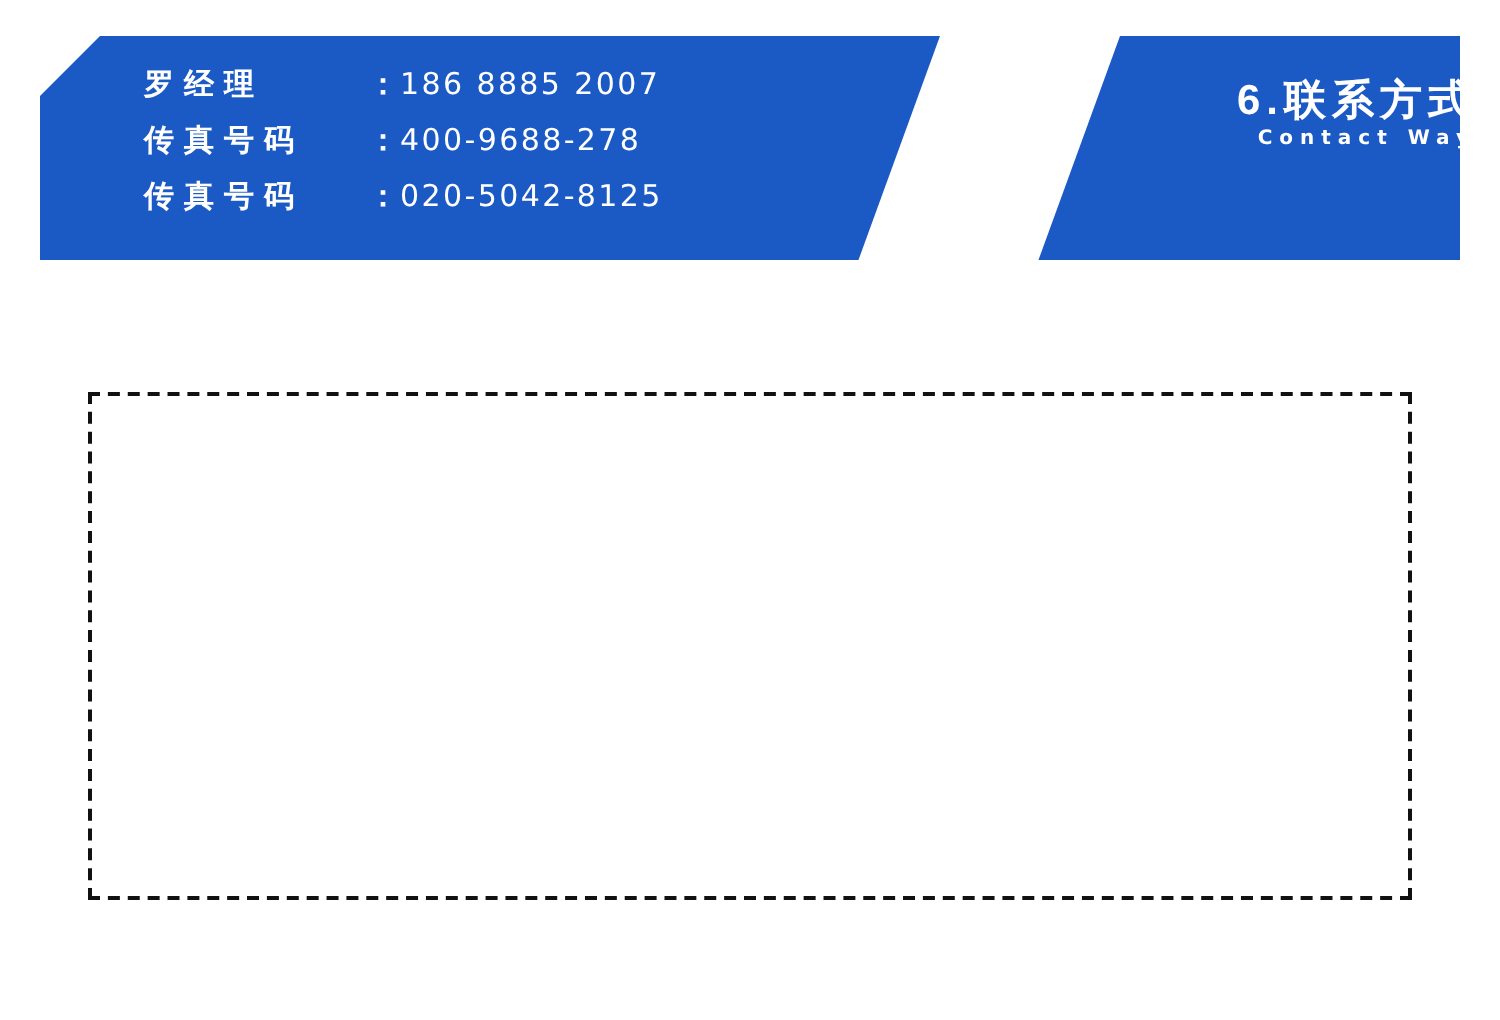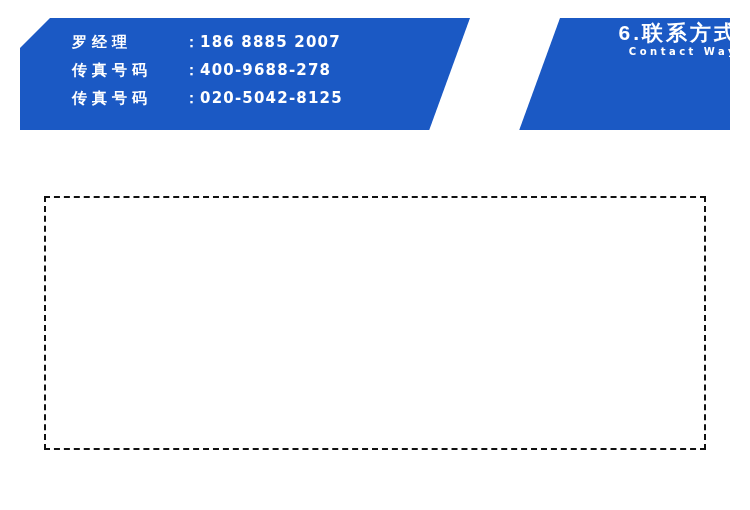--- a/index.html
+++ b/index.html
@@ -52,42 +52,42 @@
     width: 112px;
     letter-spacing: 5px;
     font-weight: 700;
   }
   .contact-colon {
     display: inline-block;
     width: 16px;
     font-weight: 700;
   }
   .contact-value {
-    font-weight: 700;
+    font-weight: 400;
     letter-spacing: 1.2px;
     font-family: "DejaVu Sans", sans-serif;
     font-size: 15px;
   }
 
   
   .banner-slash {
     position: absolute;
     left: 470px;
     top: 18px;
     width: 90px;
     height: 112px;
     background: #ffffff;
     transform: skewX(-20deg);
     transform-origin: top left;
   }
 
   .banner-title {
     position: absolute;
     right: 40px;
-    top: 20px;
+    top: 38px;
     text-align: right;
     color: #ffffff;
   }
   .banner-title .t-main {
     font-size: 21px;
     font-weight: 700;
     letter-spacing: 3px;
     line-height: 1.25;
     font-family: "Liberation Sans", sans-serif;
   }

